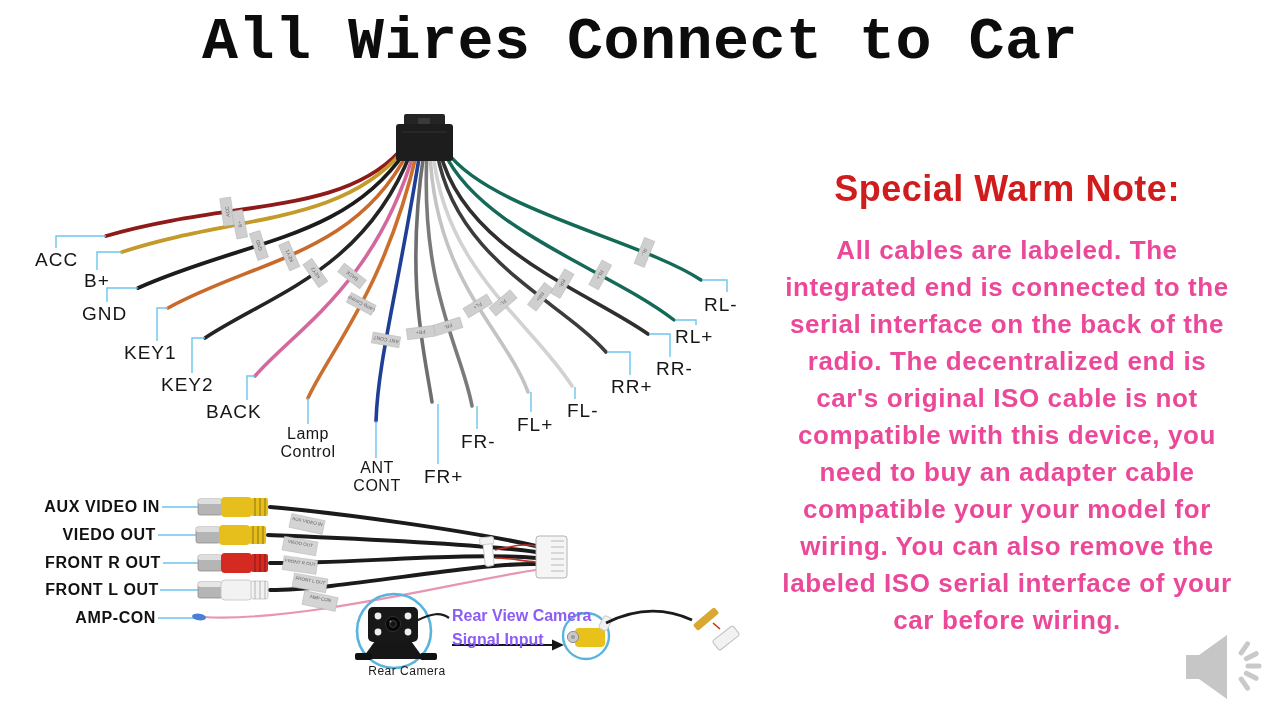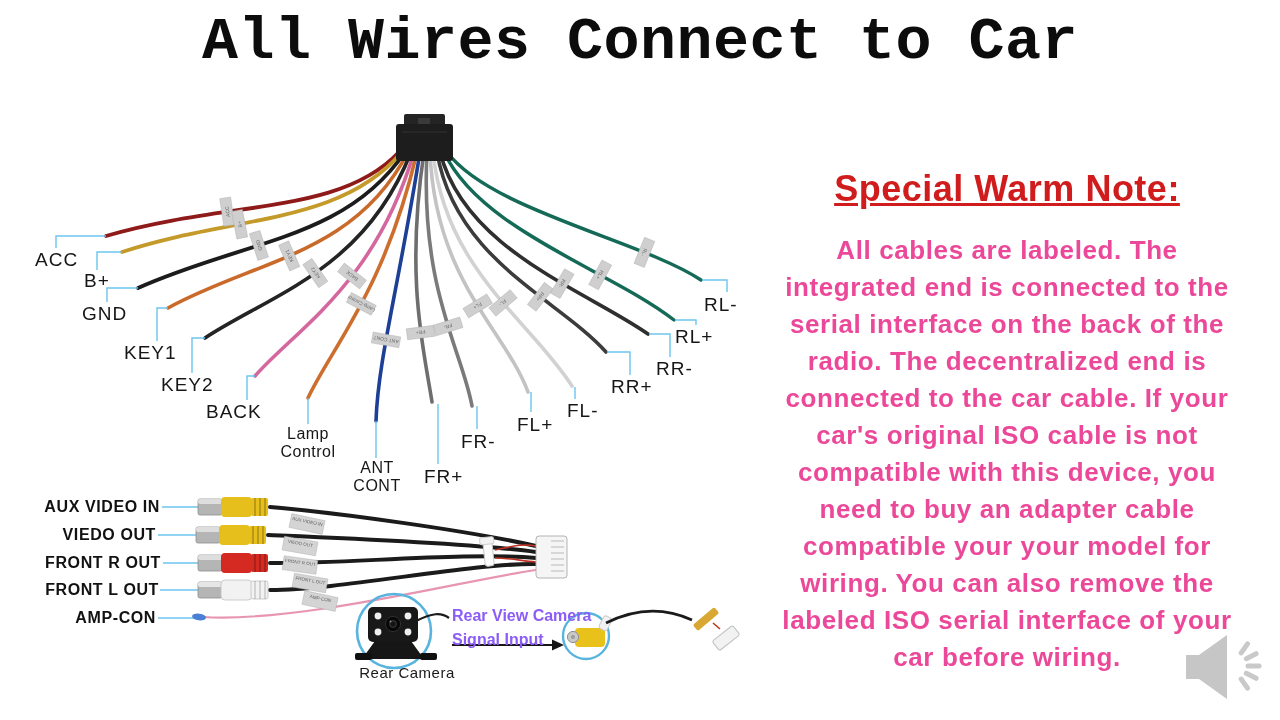--- a/index.html
+++ b/index.html
@@ -6,25 +6,25 @@
   #stage{position:relative;width:1280px;height:720px;background:#ffffff;overflow:hidden;
          font-family:"Liberation Sans","DejaVu Sans",sans-serif;}
   #diagram-svg{position:absolute;left:0;top:0;}
   .abs{position:absolute;}
   #page-title{left:0;top:8px;width:1280px;text-align:center;font-size:60px;font-weight:bold;
               color:#0c0c0c;letter-spacing:.5px;font-family:Liberation Mono, monospace;}
   .wire-label{font-size:19px;color:#161616;letter-spacing:1px;white-space:nowrap;}
   .wire-label.small{font-size:16px;letter-spacing:.5px;text-align:center;white-space:normal;line-height:18px;}
   .rca-label{font-size:16px;font-weight:bold;color:#111;letter-spacing:.6px;text-align:right;white-space:nowrap;}
   #note{left:742px;top:168px;width:530px;text-align:center;}
-  #note-heading{font-size:36px;font-weight:bold;letter-spacing:.5px;margin-bottom:22px;text-decoration:underline;}
+  #note-heading{font-size:36px;font-weight:bold;letter-spacing:.5px;margin-bottom:22px;}
   .note-line{font-size:26px;font-weight:bold;color:#ec4899;letter-spacing:.6px;
              line-height:37px;white-space:nowrap;}
   #camera-annotation{left:452px;top:604px;font-size:16px;font-weight:bold;color:#8b5cf6;line-height:24px;white-space:nowrap;}
-  #rear-camera-label{left:352px;top:664px;width:110px;text-align:center;font-size:15px;color:#1a1a1a;letter-spacing:.5px;}
+  #rear-camera-label{left:352px;top:664px;width:110px;text-align:center;font-size:12px;color:#1a1a1a;letter-spacing:.5px;}
   .leader{fill:none;stroke:var(--leader,#6cc5ee);stroke-width:1.4;}
   .wire{fill:none;stroke-linecap:round;}
   .cable{fill:none;stroke:#1b1b1b;stroke-width:4;stroke-linecap:round;}
 </style>
 </head>
 <body>
 
 <div id="stage">
 
   <svg id="diagram-svg" width="1280" height="720" viewBox="0 0 1280 720">
@@ -303,21 +303,20 @@
     <div>Signal Input</div>
   </div>
   <div id="rear-camera-label" class="abs">Rear Camera</div>
 
   <div id="note" class="abs">
     <div id="note-heading" style="color: rgb(208, 28, 28);">Special Warm Note:</div>
     <div class="note-line">All cables are labeled. The</div>
     <div class="note-line">integrated end is connected to the</div>
     <div class="note-line">serial interface on the back of the</div>
     <div class="note-line">radio. The decentralized end is</div>
-    <div class="note-line">connected to the car cable. If your</div>
     <div class="note-line">car's original ISO cable is not</div>
     <div class="note-line">compatible with this device, you</div>
     <div class="note-line">need to buy an adapter cable</div>
     <div class="note-line">compatible your your model for</div>
     <div class="note-line">wiring. You can also remove the</div>
     <div class="note-line">labeled ISO serial interface of your</div>
     <div class="note-line">car before wiring.</div>
   </div>
 
 </div>

